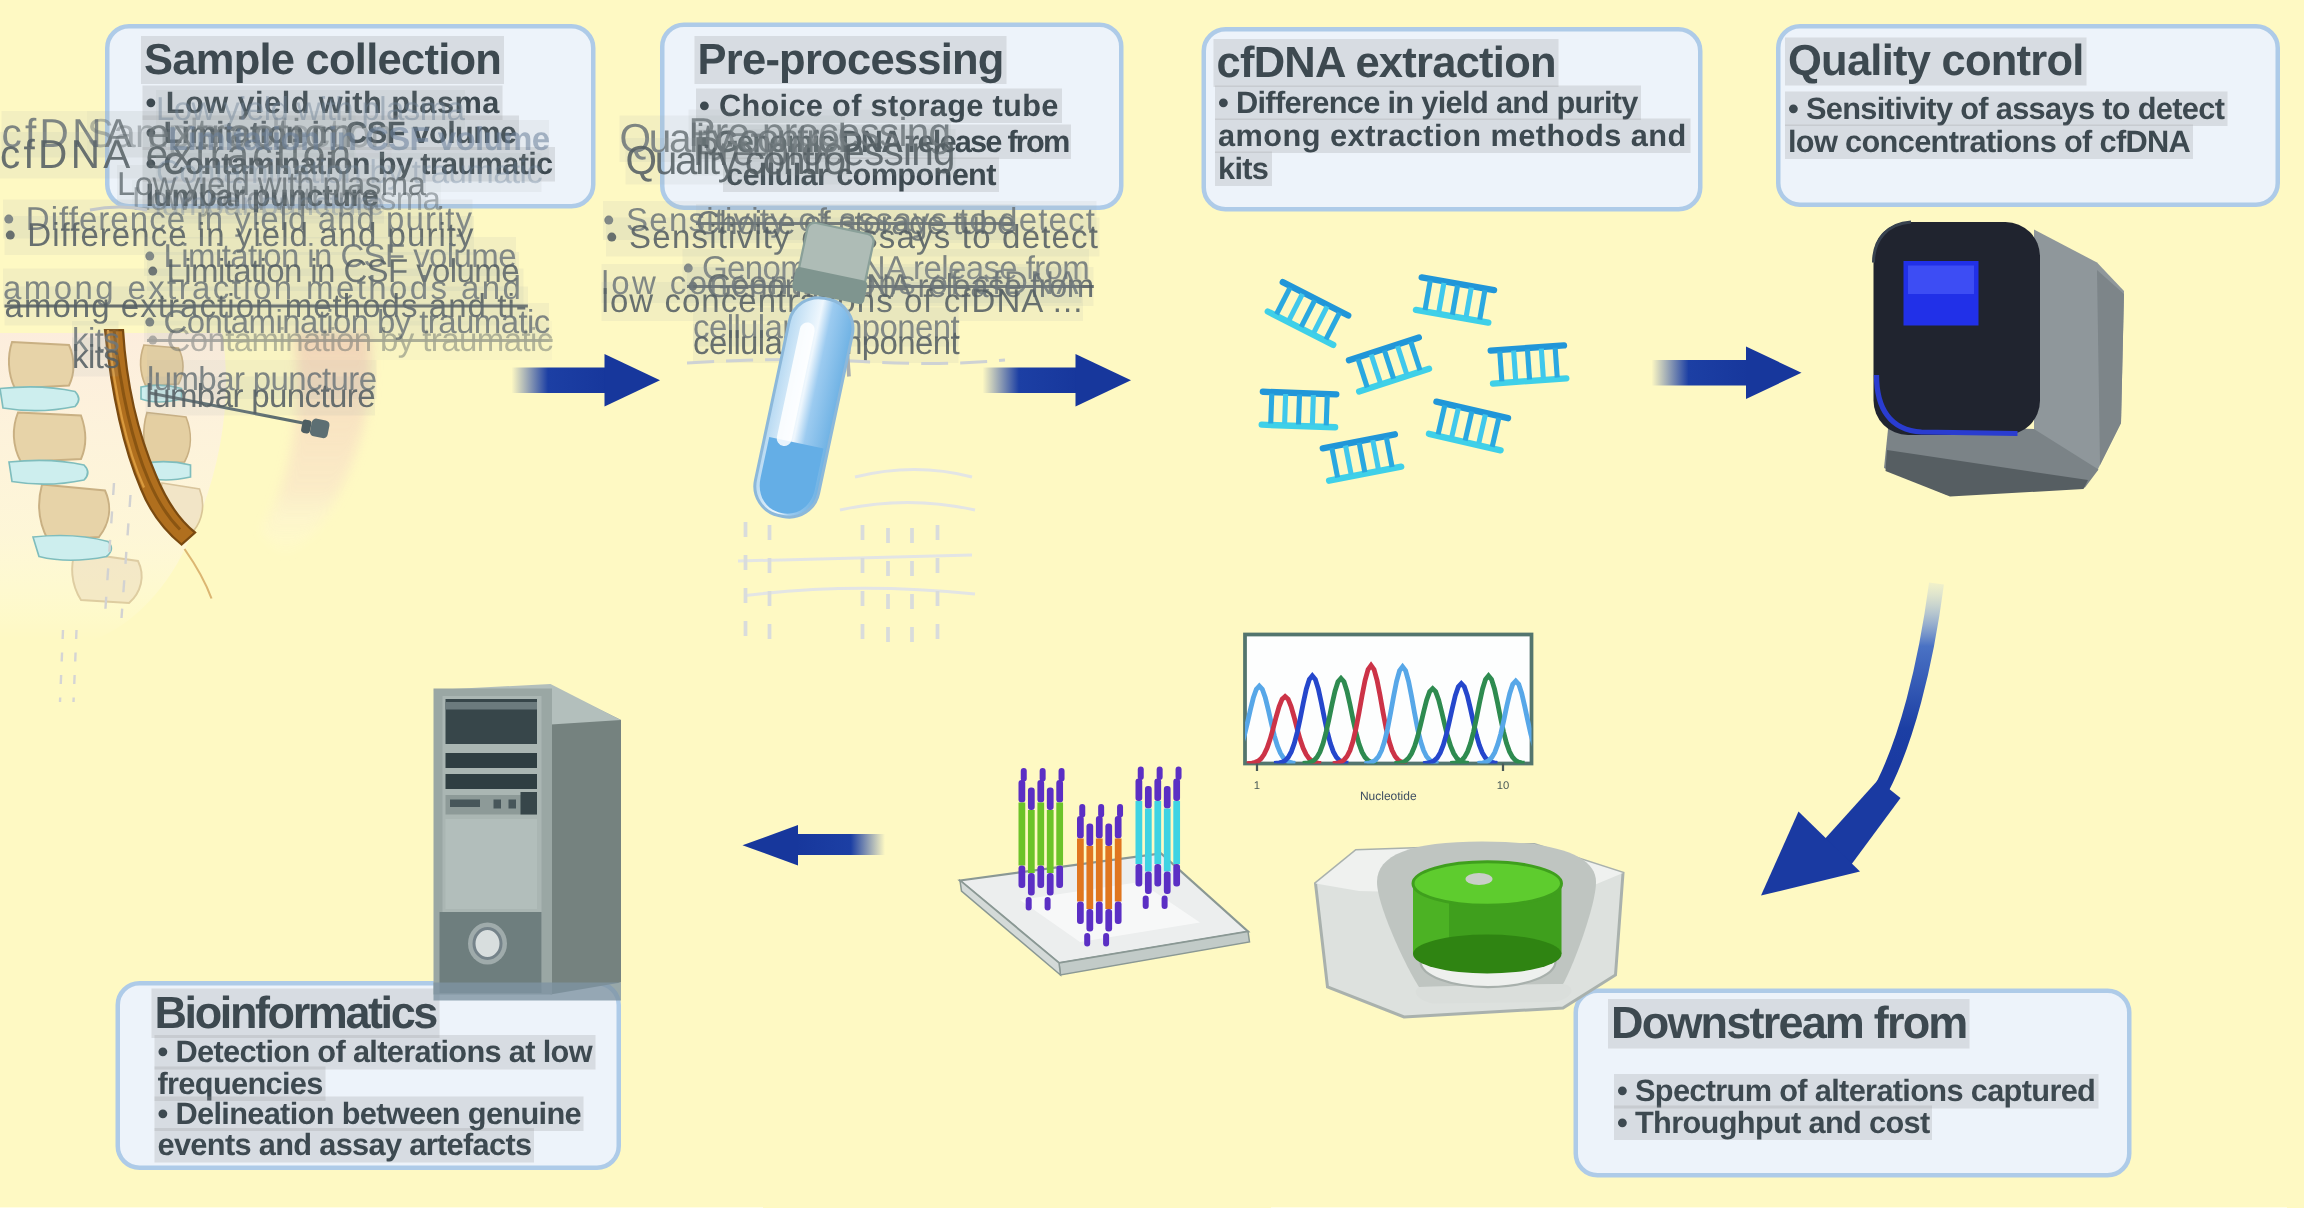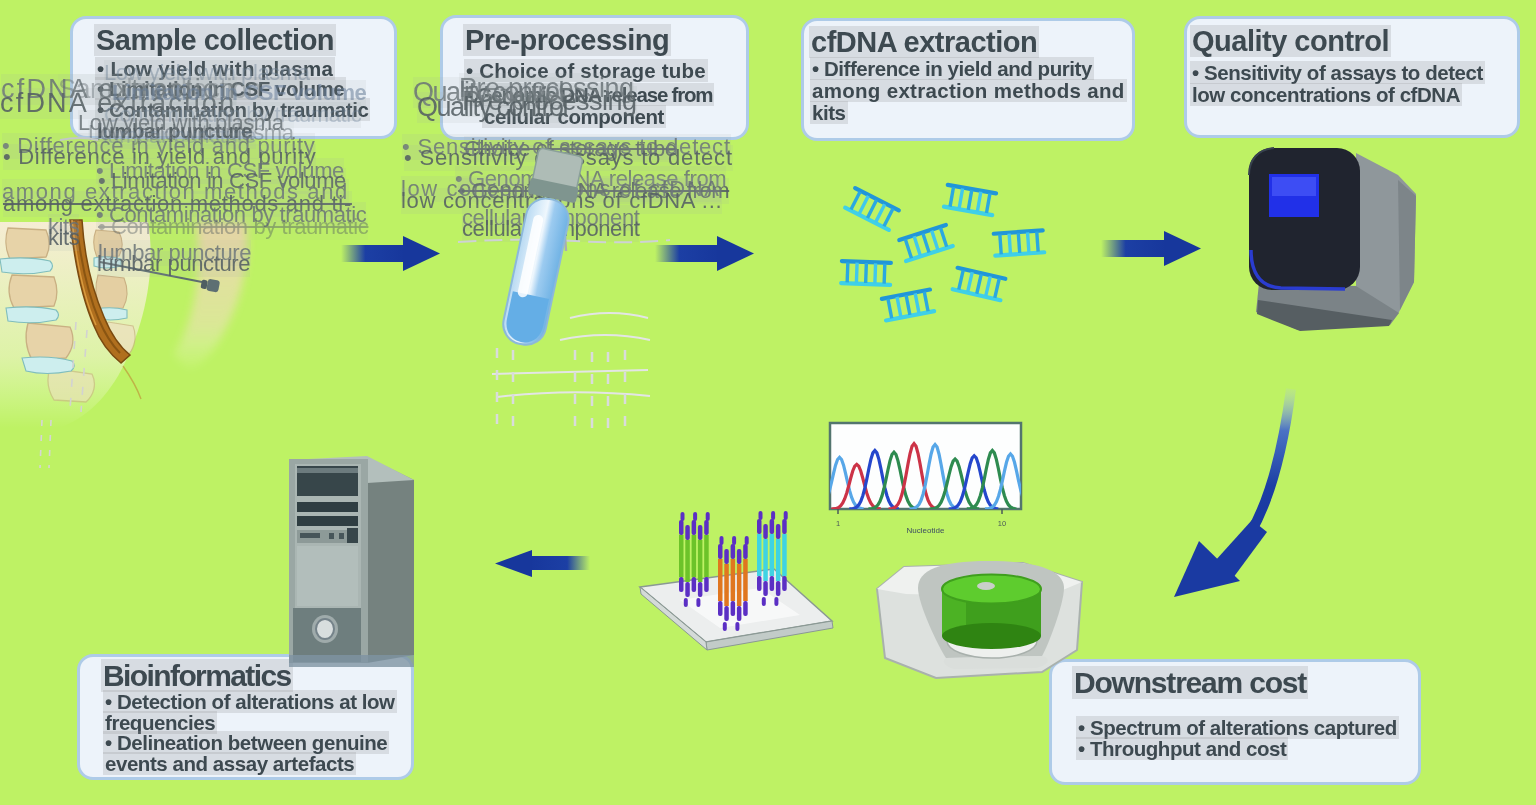--- a/index.html
+++ b/index.html
@@ -1,16 +1,16 @@
 <!DOCTYPE html>
 <html><head>
 <meta charset="utf-8">
 <style>
 html,body{margin:0;padding:0;background:#fff;}
-#stage{position:relative;width:1536px;height:805px;background:#bef264;overflow:hidden;
+#stage{position:relative;width:1536px;height:805px;background:#fef9c3;overflow:hidden;
   font-family:"Liberation Sans",sans-serif;}
 .box{position:absolute;border:3px solid #aecbe8;border-radius:16px;background:#edf3fa;}
 .t{position:absolute;white-space:nowrap;font-weight:bold;color:#3d4950;}
 .ttl{font-size:29px;letter-spacing:-0.5px;}
 .bd{font-size:20.5px;letter-spacing:-0.45px;}
 .t span{background:rgba(150,153,156,0.25);padding:0 2px;margin:0 -2px;}
 .g{position:absolute;white-space:nowrap;font-weight:normal;background:rgba(168,171,173,0.12);}
 .g1{color:rgba(104,114,119,0.85);}
 .g2{color:rgba(84,94,99,0.88);}
 .gt{font-size:27px;letter-spacing:-0.5px;}
@@ -96,21 +96,21 @@
 
 <div class="t ttl" id="T3" style="left:811px;top:26px;"><span>cfDNA extraction</span></div>
 <div class="t bd" id="B3a" style="left:812px;top:57px;"><span>• Difference in yield and purity</span></div>
 <div class="t bd" id="B3b" style="left:812px;top:79px;letter-spacing:0.3px;"><span>among extraction methods and</span></div>
 <div class="t bd" id="B3c" style="left:812px;top:101px;"><span>kits</span></div>
 
 <div class="t ttl" id="T4" style="left:1192px;top:25px;"><span>Quality control</span></div>
 <div class="t bd" id="B4a" style="left:1192px;top:61px;"><span>• Sensitivity of assays to detect</span></div>
 <div class="t bd" id="B4b" style="left:1192px;top:83px;"><span>low concentrations of cfDNA</span></div>
 
-<div class="t ttl" id="T5" style="left:1074px;top:666px;font-size:30px;letter-spacing:-1.2px;"><span>Downstream cost</span></div>
+<div class="t ttl" id="T5" style="left:1074px;top:666px;font-size:30px;letter-spacing:-1.2px;"><span>Downstream from</span></div>
 <div class="t bd" id="B5b" style="left:1078px;top:716px;text-align:right;"><span>• Spectrum of alterations captured</span></div>
 <div class="t ttl" id="T6" style="left:103px;top:659px;font-size:30px;letter-spacing:-1.6px;"><span>Bioinformatics</span></div>
 
 <div class="t bd" id="B5c" style="left:1078px;top:737px;"><span>• Throughput and cost</span></div>
 <div class="t bd" id="B6a" style="left:105px;top:690px;"><span>• Detection of alterations at low</span></div>
 <div class="t bd" id="B6b" style="left:105px;top:711px;"><span>frequencies</span></div>
 <div class="t bd" id="B6d" style="left:105px;top:752px;"><span>events and assay artefacts</span></div>
 <div class="t bd" id="B6c" style="left:105px;top:731px;"><span>• Delineation between genuine</span></div>
 
 <div class="g gt g1" style="left:1px;top:74px;letter-spacing:2.2px;">cfDNA extraction</div>

